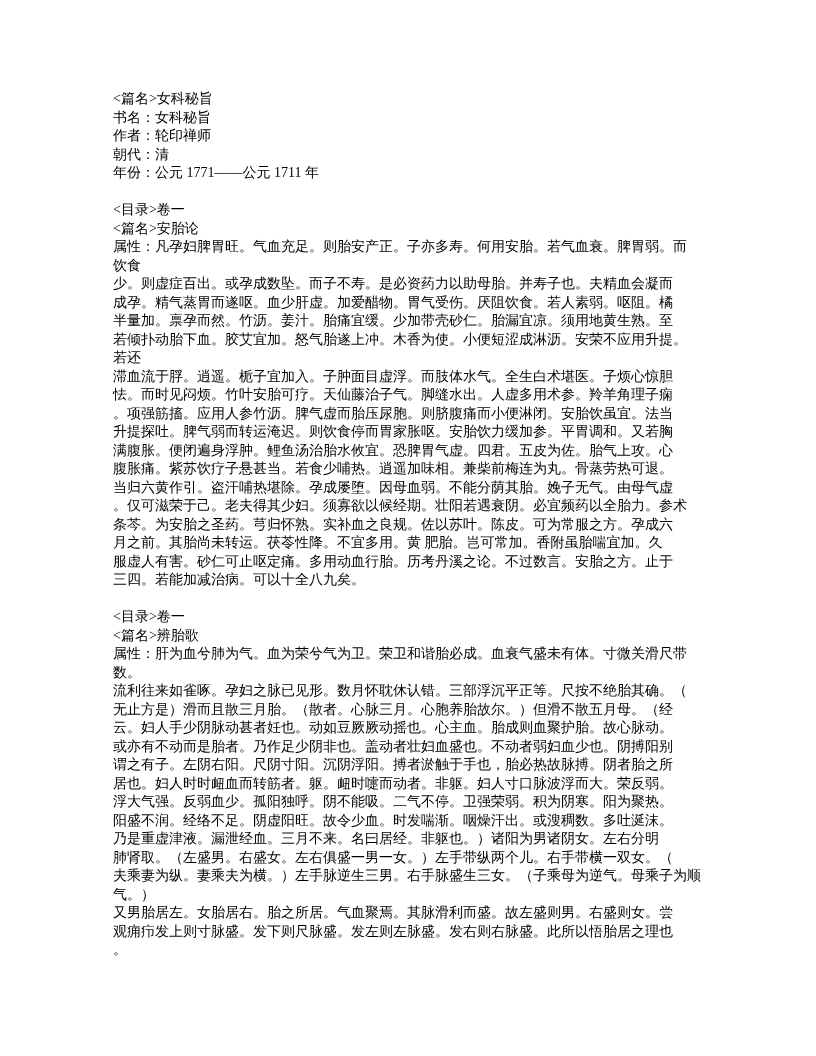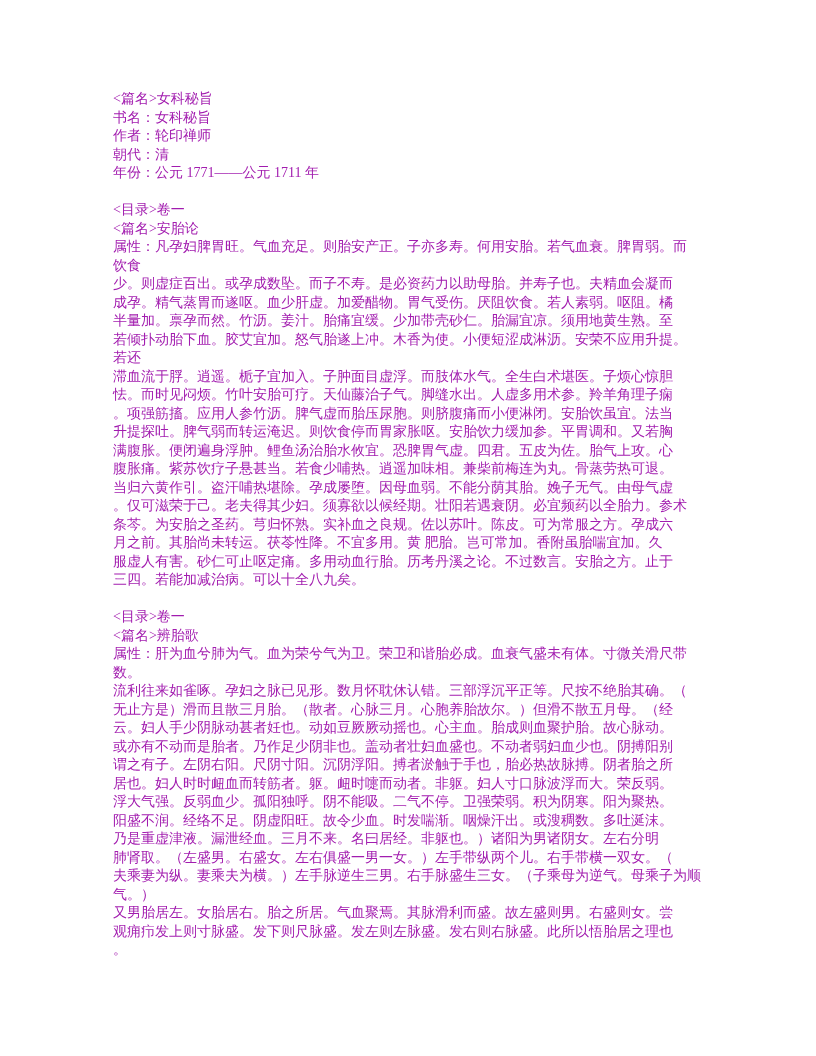--- a/index.html
+++ b/index.html
@@ -12,21 +12,21 @@
     width: 816px;
     height: 1056px;
     background: #ffffff;
     overflow: hidden;
   }
   .text-layer {
     position: absolute;
     left: 113px;
     top: 90px;
     width: 640px;
-    color: #a21caf;
+    color: #000000;
     font-family: "Liberation Serif", "DejaVu Serif", serif;
     font-size: 14px;
     line-height: 18.5px;
   }
   .textblock {
     white-space: pre;          
     margin: 0 0 18.5px 0;      
   }
   .textblock:last-child {
     margin-bottom: 0;

